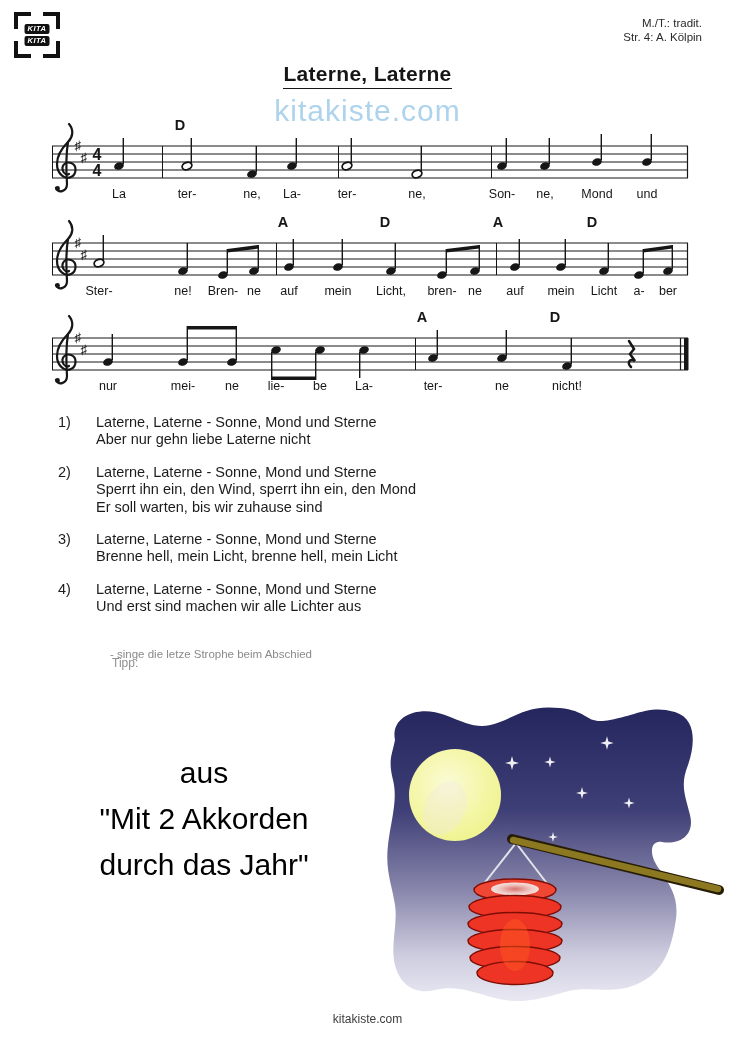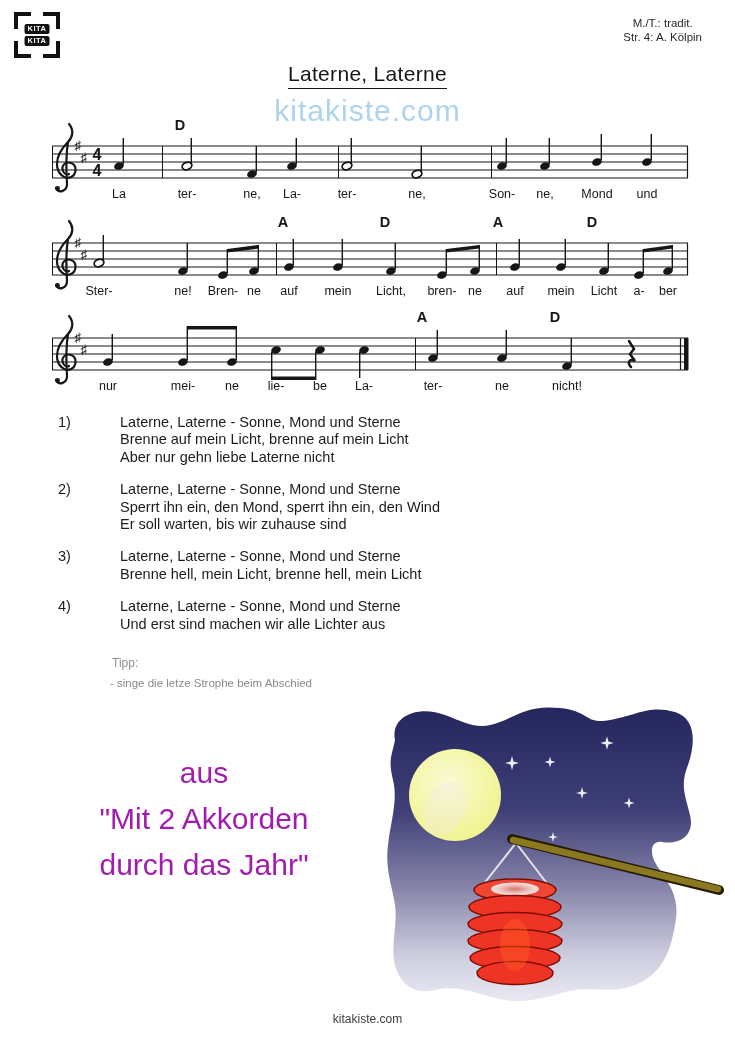--- a/index.html
+++ b/index.html
@@ -7,44 +7,44 @@
         font-family:"Liberation Sans",sans-serif;overflow:hidden;color:#1c1c1c;}
 
   
   .logo{position:absolute;left:14px;top:12px;width:46px;height:46px;}
   .corner{position:absolute;width:13px;height:13px;}
   .corner.tl{left:0;top:0;border-left:4px solid #111;border-top:4px solid #111;}
   .corner.tr{right:0;top:0;border-right:4px solid #111;border-top:4px solid #111;}
   .corner.bl{left:0;bottom:0;border-left:4px solid #111;border-bottom:4px solid #111;}
   .corner.br{right:0;bottom:0;border-right:4px solid #111;border-bottom:4px solid #111;}
   .logo-badges{position:absolute;left:50%;top:50%;transform:translate(-50%,-50%);
-               display:flex;flex-direction:column;gap:2px;align-items:center;}
+               display:flex;flex-direction:column;gap:2px;align-items:center;font-style:italic;}
   .badge{background:#111;color:#fff;font-size:7.5px;font-weight:bold;letter-spacing:.5px;
          padding:1px 3px;border-radius:2px;line-height:8px;}
 
-  .credits{position:absolute;right:33px;top:16px;text-align:center;font-size:11.5px;
+  .credits{position:absolute;right:33px;top:16px;text-align:right;font-size:11.5px;
            line-height:14px;color:#2a2a2a;}
 
   .title-wrap{position:absolute;left:0;top:62px;width:100%;text-align:center;}
-  .title{display:inline-block;font-size:21px;font-weight:400;letter-spacing:.3px;
+  .title{display:inline-block;font-size:21px;font-weight:700;letter-spacing:.3px;
          color:#161616;border-bottom:1.6px solid #161616;padding-bottom:2px;}
 
   .watermark{position:absolute;left:0;top:94px;width:100%;text-align:center;
              font-size:30px;letter-spacing:1px;color:#aed3ec;}
 
   .staff-svg{position:absolute;left:52px;display:block;}
   #staff-0{top:116px;} #staff-1{top:213px;} #staff-2{top:308px;}
 
   .verses{position:absolute;left:58px;top:414px;width:580px;z-index:1;}
   .verse{display:flex;margin-bottom:15px;font-size:14.5px;line-height:17.4px;}
   .verse-num{width:38px;flex:none;}
-  .verse-lines{flex:1;margin-left:24px;}
+  .verse-lines{flex:1;}
 
   .tip-label{position:absolute;left:112px;top:656px;font-size:12px;color:#8f8f8f;z-index:0;}
-  .tip-note{position:absolute;left:110px;top:677px;font-size:11.5px;color:#8a8a8a;z-index:2;}
+  .tip-note{position:absolute;left:110px;top:648px;font-size:11.5px;color:#8a8a8a;z-index:2;}
 
   .promo{position:absolute;left:28px;top:750px;width:352px;text-align:center;
          font-size:30px;line-height:46px;}
 
   .illu{position:absolute;left:375px;top:700px;}
 
   .footer{position:absolute;left:0;top:1012px;width:100%;text-align:center;
           font-size:12px;color:#3c3c3c;}
 </style>
 </head>
@@ -287,29 +287,28 @@
         <text x="450" y="82" text-anchor="middle" fill="#161616" font-size="12.5" font-family="&quot;Liberation Sans&quot;,&quot;DejaVu Sans&quot;,sans-serif" font-weight="normal">ne</text>
         <text x="515" y="82" text-anchor="middle" fill="#161616" font-size="12.5" font-family="&quot;Liberation Sans&quot;,&quot;DejaVu Sans&quot;,sans-serif" font-weight="normal">nicht!</text>
       </g>
     </svg>
 
   <div class="verses">
     <div class="verse">
       <div class="verse-num">1)</div>
       <div class="verse-lines">
         <div>Laterne, Laterne - Sonne, Mond und Sterne</div>
-        <div>Brenne auf mein Licht, brenne auf mein Licht</div>
         <div>Aber nur gehn liebe Laterne nicht</div>
       </div>
     </div>
     <div class="verse">
       <div class="verse-num">2)</div>
       <div class="verse-lines">
         <div>Laterne, Laterne - Sonne, Mond und Sterne</div>
-        <div>Sperrt ihn ein, den Mond, sperrt ihn ein, den Wind</div>
+        <div>Sperrt ihn ein, den Wind, sperrt ihn ein, den Mond</div>
         <div>Er soll warten, bis wir zuhause sind</div>
       </div>
     </div>
     <div class="verse">
       <div class="verse-num">3)</div>
       <div class="verse-lines">
         <div>Laterne, Laterne - Sonne, Mond und Sterne</div>
         <div>Brenne hell, mein Licht, brenne hell, mein Licht</div>
       </div>
     </div>
@@ -318,21 +317,21 @@
       <div class="verse-lines">
         <div>Laterne, Laterne - Sonne, Mond und Sterne</div>
         <div>Und erst sind machen wir alle Lichter aus</div>
       </div>
     </div>
   </div>
 
   <div class="tip-label">Tipp:</div>
   <div class="tip-note">- singe die letze Strophe beim Abschied</div>
 
-  <div class="promo" id="promo" style="color: #a21caf;">
+  <div class="promo" id="promo" style="color: #000000;">
     <div>aus</div>
     <div>"Mit 2 Akkorden</div>
     <div>durch das Jahr"</div>
   </div>
 
   <svg id="illu" class="illu" width="360" height="310" viewBox="0 0 360 310">
       <defs>
         <linearGradient id="sky" x1="0" y1="0" x2="0" y2="1">
           <stop offset="0" stop-color="#26265f"></stop>
           <stop offset="0.35" stop-color="#3f3f77"></stop>

